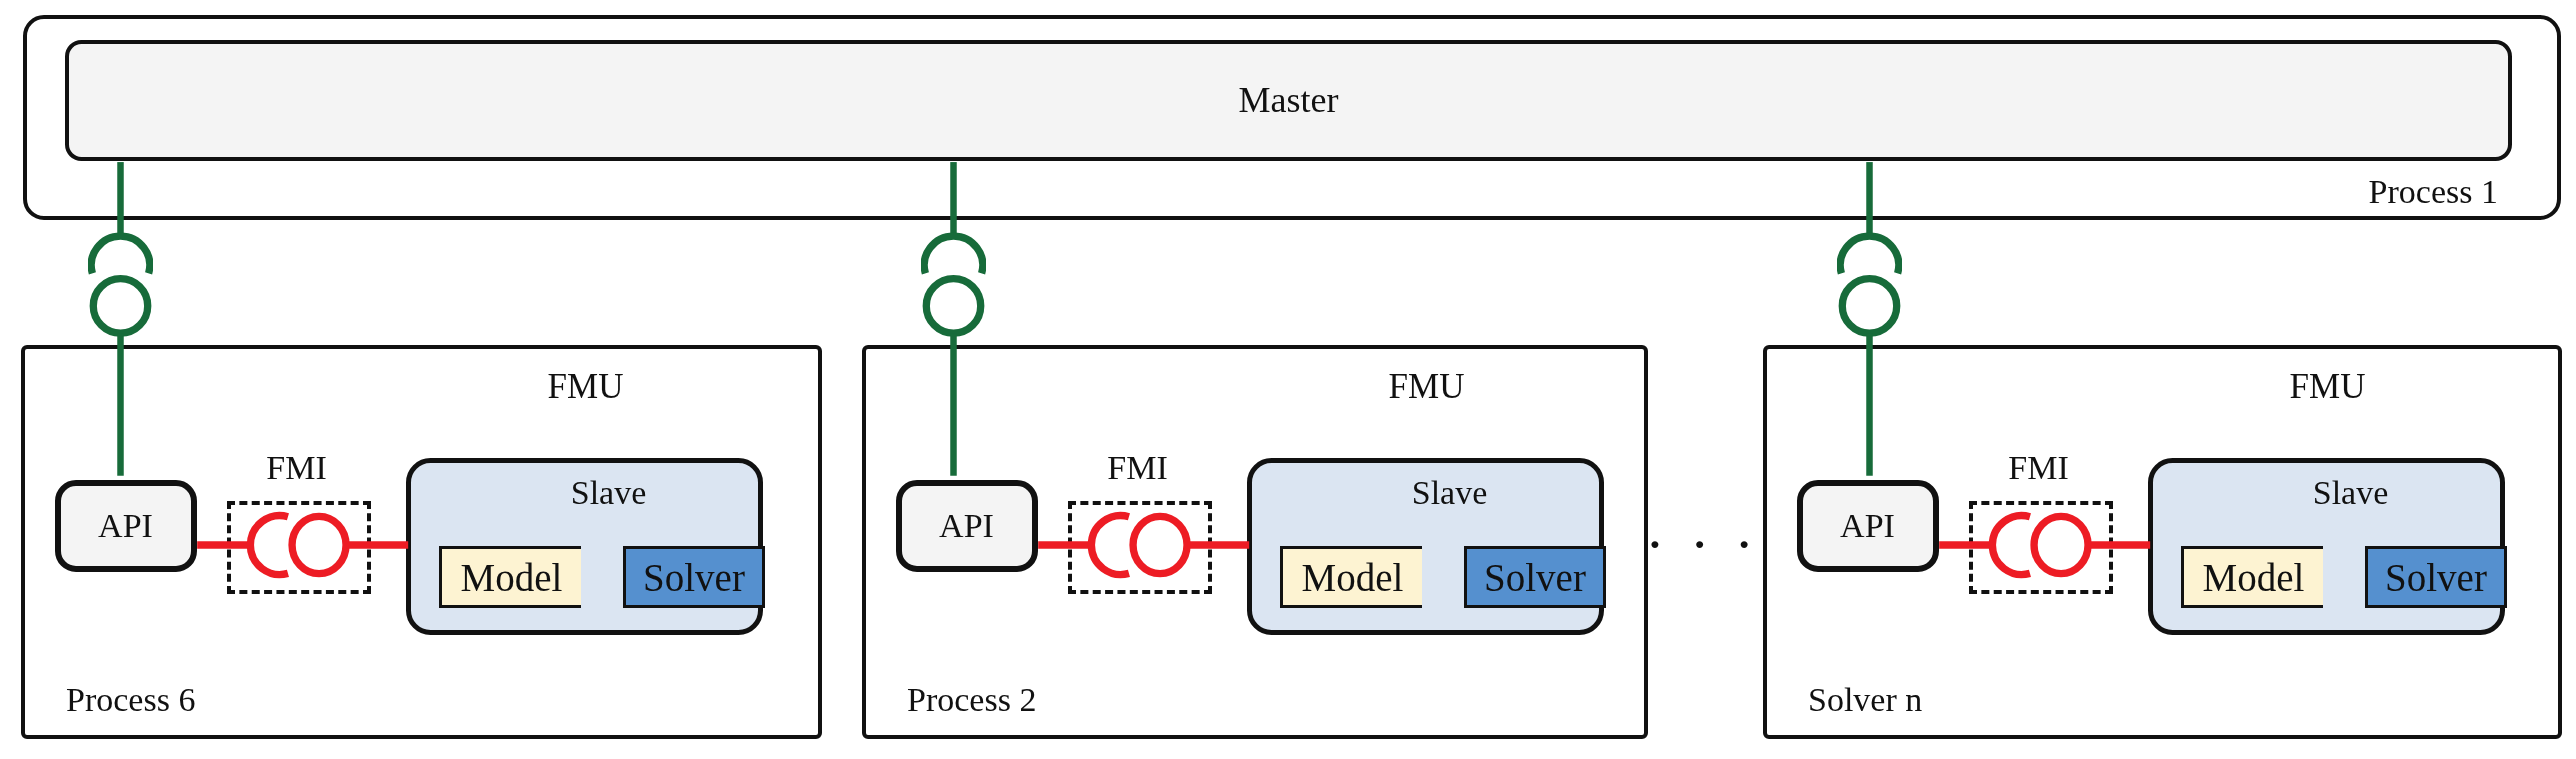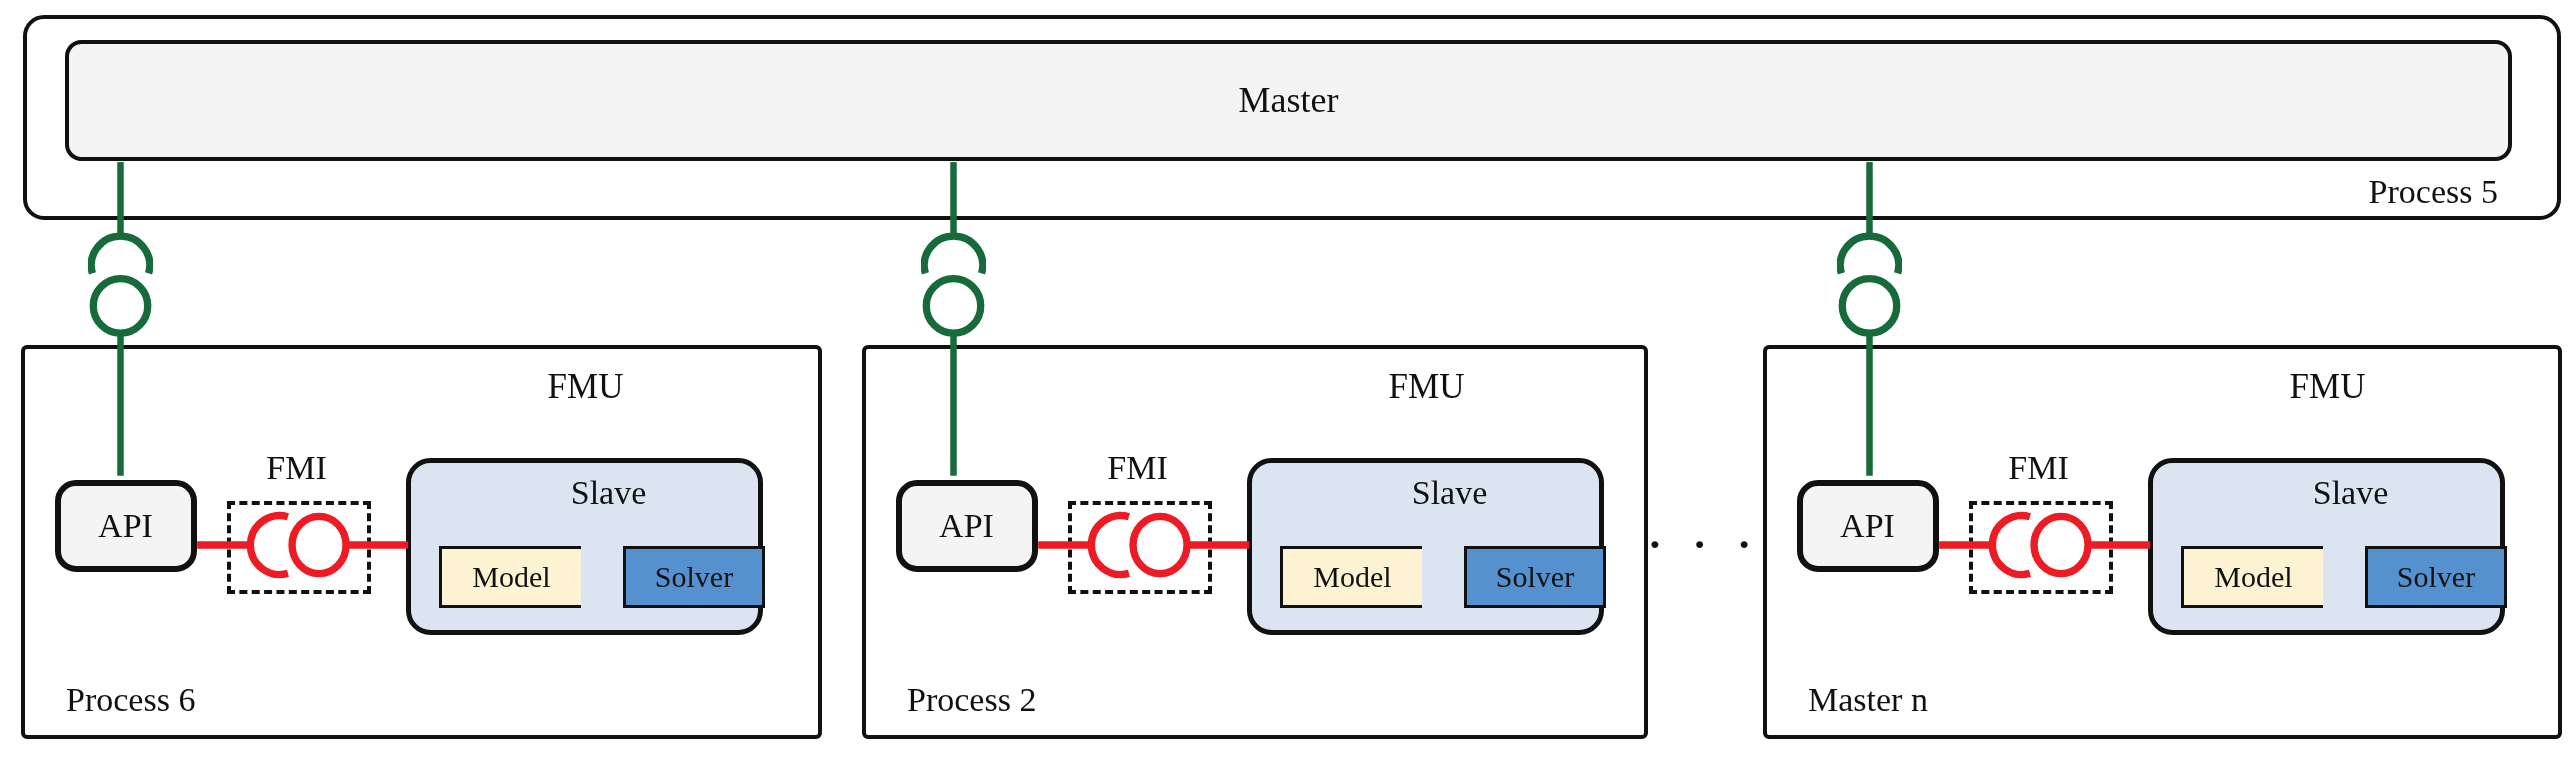--- a/index.html
+++ b/index.html
@@ -30,21 +30,21 @@
   }
   .fmi-dashed { left:202px; top:152px; width:144px; height:93px; border:4.1px dashed #111; background:transparent; }
   .slave-box {
     left:381px; top:109px; width:357px; height:177px;
     border:5.7px solid #111; border-radius:24.5px; background:#dbe5f2;
   }
   .slave-label { top:9.8px; left:0; width:100%; text-align:center; font-size:34px; line-height:39px;margin-left:24px; }
   .ms-row { left:28px; top:83px; height:62px; display:flex; }
   .model-box, .solver-box {
     box-sizing:border-box; width:142px; height:62px;
-    display:flex; align-items:center; justify-content:center; font-size:30px;
+    display:flex; align-items:center; justify-content:center; font-size:39px;
     border:3.3px solid #111;
   }
   .model-box  { background:#fdf3d2; border-right:none; }
   .solver-box { background:#5590cf;margin-left:42px; }
   .process-label { left:41px; top:331px; font-size:34px; line-height:39px; white-space:nowrap; }
 
   .ellipsis {
     left:1639px; top:520px; width:131px; text-align:center;
     font-size:43px; letter-spacing:9.8px; font-weight:bold; line-height:49px;
   }
@@ -57,21 +57,21 @@
 </style>
 </head>
 <body>
 
 <div class="canvas">
 
   <div class="abs outer-box" style="left:23px; top:14.7px; width:2538px; height:205px;">
     <div class="abs master-box" style="left:38px; top:21px; width:2447px; height:121px;">
       <span>Master</span>
     </div>
-    <div class="abs p1-label" style="right:59px; top:154px;">Process 5</div>
+    <div class="abs p1-label" style="right:59px; top:154px;">Process 1</div>
   </div>
 
   <svg class="abs green-connector gc-1" viewBox="0 0 80 390">
     <path d="M40 0 V91" stroke="#176b3a" stroke-width="8" fill="none"></path>
     <path d="M5.4 137 A36 36 0 1 1 74.6 137" stroke="#176b3a" stroke-width="9" fill="none"></path>
     <circle cx="40" cy="177" r="33.5" stroke="#176b3a" stroke-width="9" fill="none"></circle>
     <path d="M40 211 V386" stroke="#176b3a" stroke-width="8" fill="none"></path>
   </svg>
   <svg class="abs green-connector gc-2" viewBox="0 0 80 390">
     <path d="M40 0 V91" stroke="#176b3a" stroke-width="8" fill="none"></path>
@@ -147,17 +147,17 @@
       <ellipse cx="159" cy="67" rx="33" ry="35" stroke="#ed1c24" stroke-width="9" fill="none"></ellipse>
       <path d="M192 67 H268" stroke="#ed1c24" stroke-width="9" fill="none"></path>
     </svg>
     <div class="abs slave-box">
       <div class="abs slave-label">Slave</div>
       <div class="abs ms-row">
         <div class="model-box">Model</div>
         <div class="solver-box">Solver</div>
       </div>
     </div>
-    <div class="abs process-label">Master n</div>
+    <div class="abs process-label">Solver n</div>
   </div>
 
 </div>
 
 
 </body></html>

